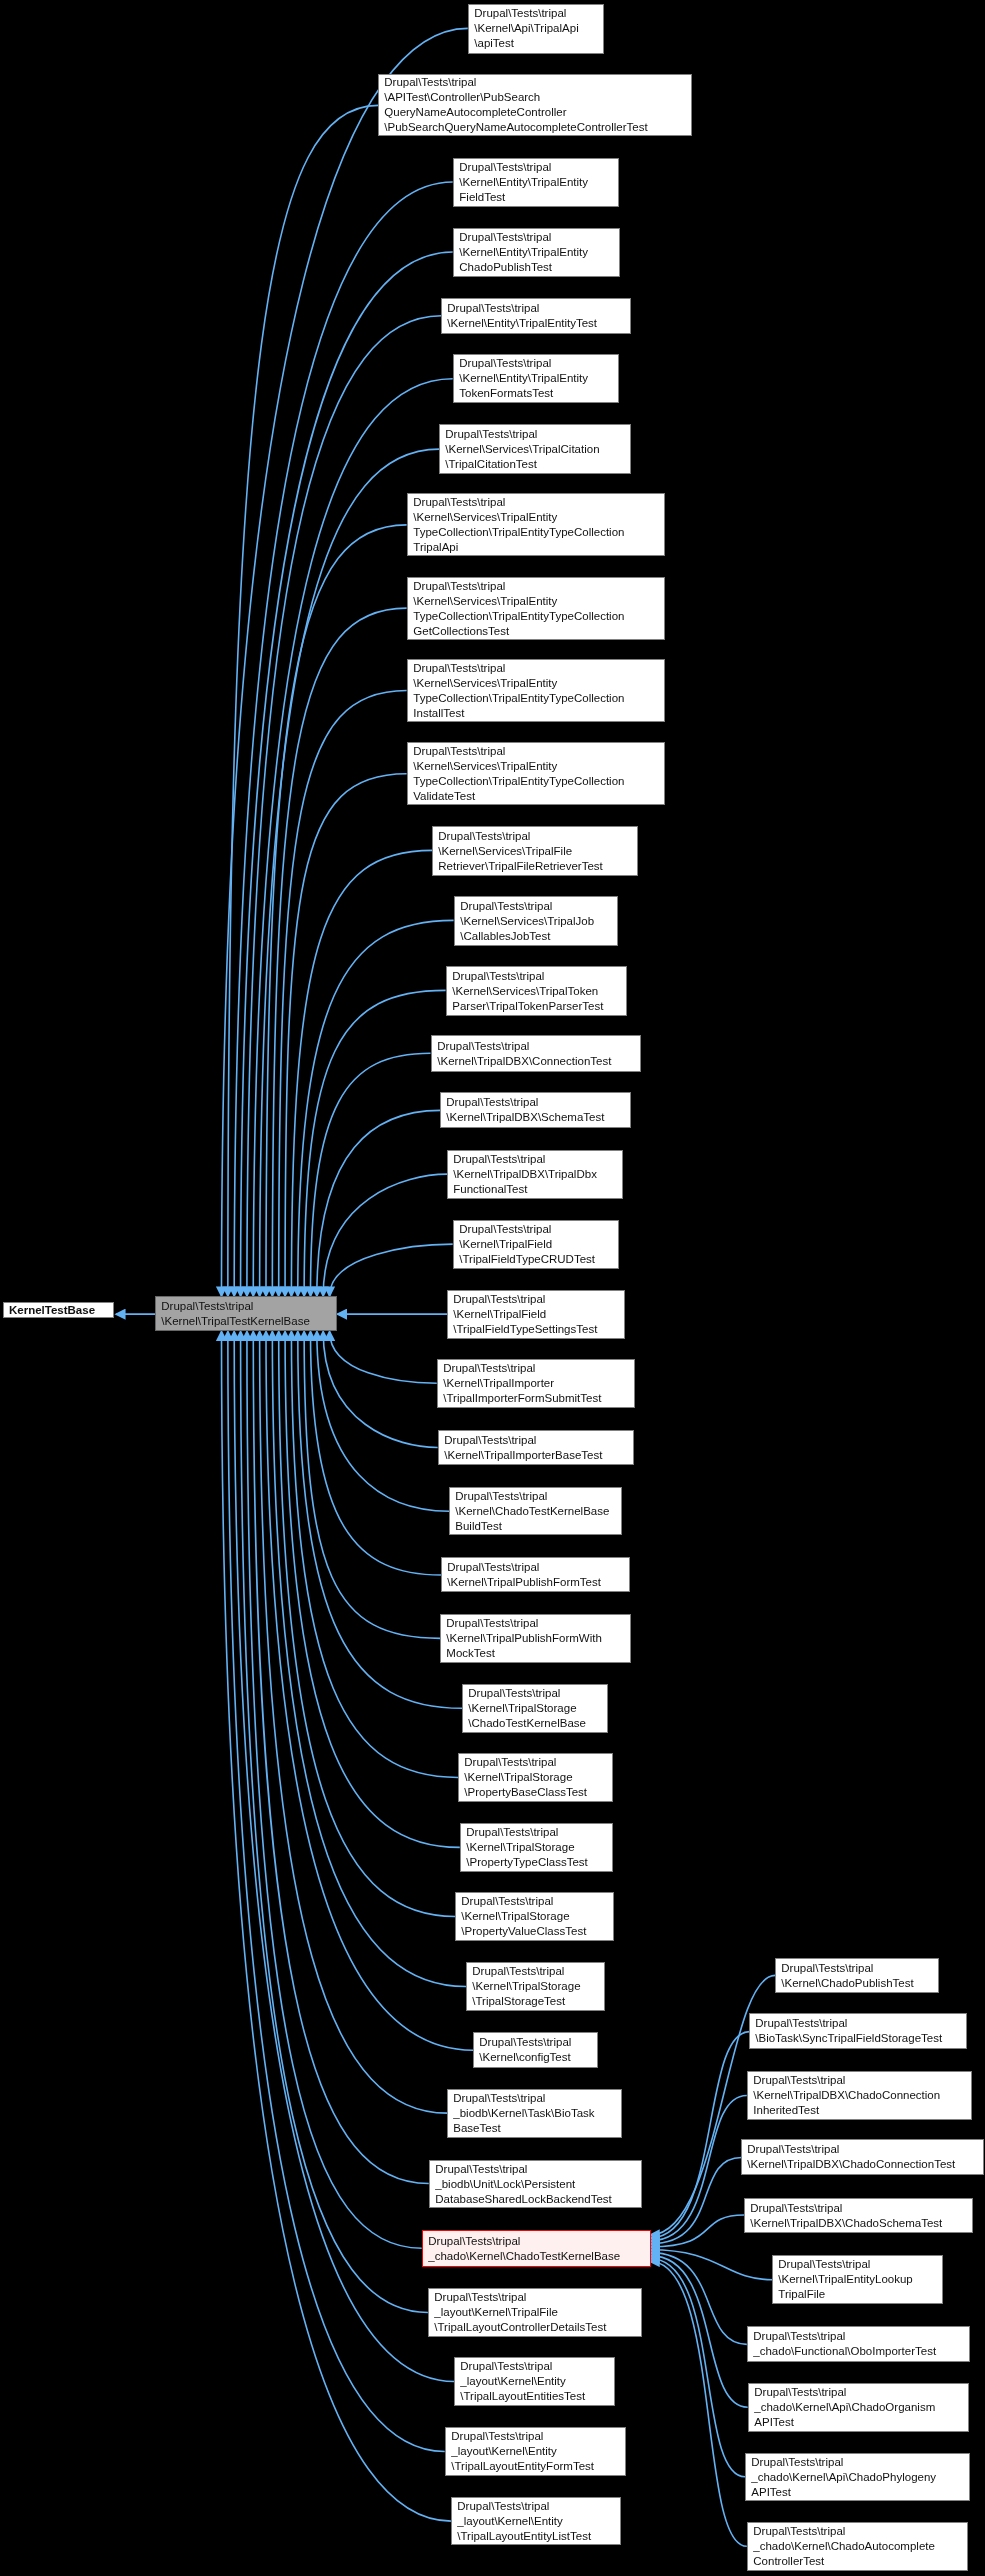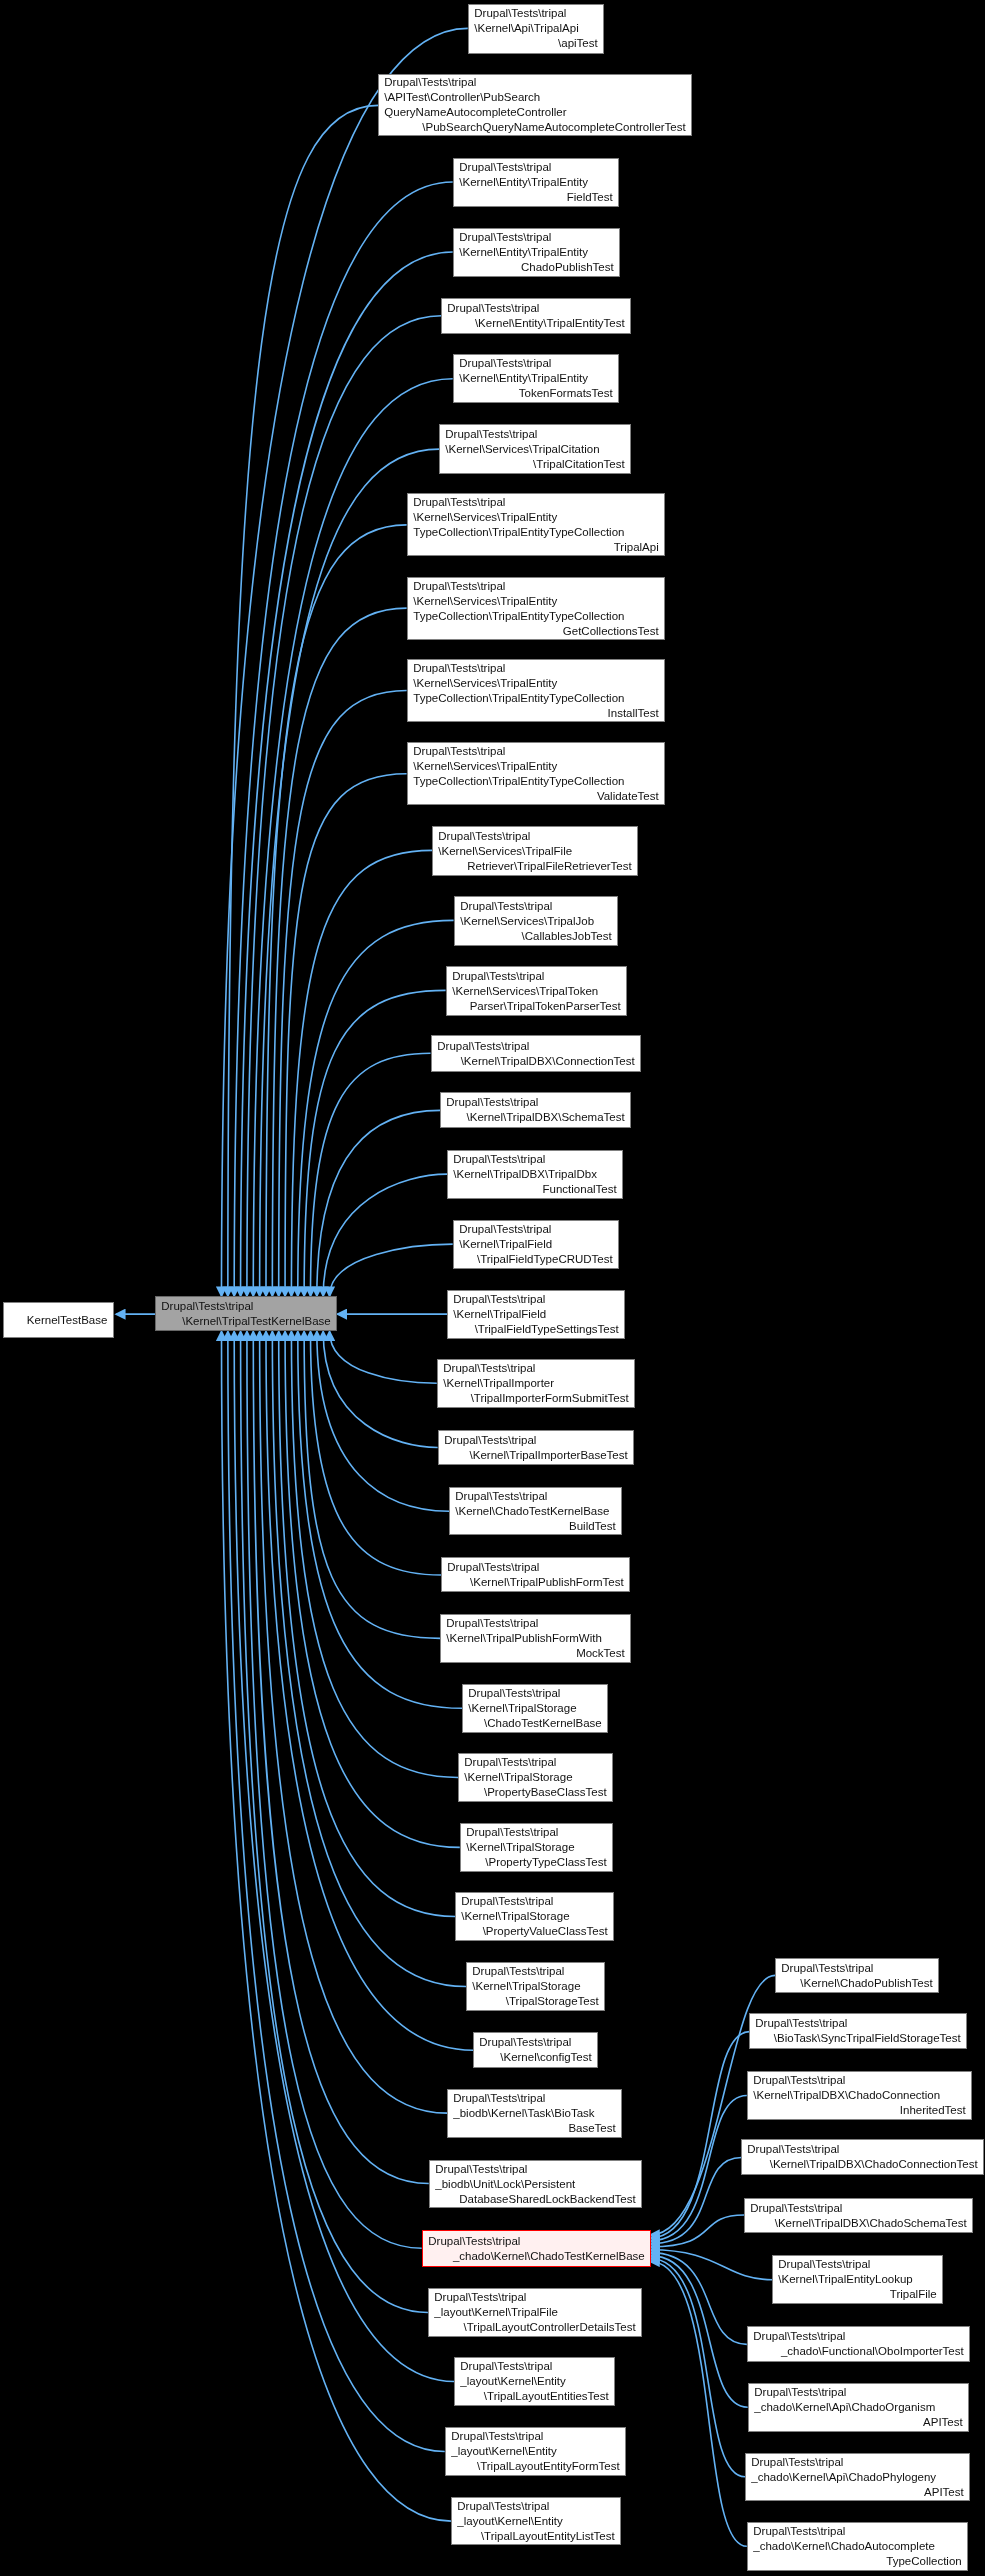--- a/index.html
+++ b/index.html
@@ -3,21 +3,21 @@
 <meta charset="utf-8">
 <style>
   html,body{margin:0;padding:0;background:#000;}
   #diagram{position:relative;width:986px;height:2576px;background:#000;overflow:hidden;
            font-family:"Liberation Sans", sans-serif;}
   #edge-layer{position:absolute;left:0;top:0;}
   .node{position:absolute;box-sizing:border-box;display:flex;flex-direction:column;
         justify-content:center;background:#fff;border:1.3px solid #818181;color:#111;
         font-size:11.5px;line-height:15px;}
   .node .line{padding:0 5.3px;white-space:nowrap;text-align:left;}
-  .node .line:last-child{text-align:right;}
+  .node .line:last-child{text-align:left;}
   .node.hub{background:#A3A3A3;border-color:#676767;}
   .node.current{background:#FFF0F0;border:1.8px solid #FF0000;}
   .node.base{background:#fff;border-color:#818181;}
   path.edge{fill:none;stroke-width:1.8px;}
 </style>
 </head>
 <body>
 
 <div id="diagram">
   <svg id="edge-layer" width="986" height="2576" viewBox="0 0 1113 2908">
@@ -69,21 +69,21 @@
       <path d="M 843,2365.5 C 788,2365.5 814,2529.6666666666665 734,2529.6666666666665" class="edge" stroke="#63B2F4" marker-end="url(#arrow)"></path>
       <path d="M 837,2435.5 C 782,2435.5 814,2533 734,2533" class="edge" stroke="#63B2F4" marker-end="url(#arrow)"></path>
       <path d="M 840,2500.5 C 785,2500.5 814,2536.3333333333335 734,2536.3333333333335" class="edge" stroke="#63B2F4" marker-end="url(#arrow)"></path>
       <path d="M 872,2573.5 C 817,2573.5 814,2539.6666666666665 734,2539.6666666666665" class="edge" stroke="#63B2F4" marker-end="url(#arrow)"></path>
       <path d="M 843,2646.5 C 788,2646.5 814,2543 734,2543" class="edge" stroke="#63B2F4" marker-end="url(#arrow)"></path>
       <path d="M 844,2717.5 C 789,2717.5 814,2546.3333333333335 734,2546.3333333333335" class="edge" stroke="#63B2F4" marker-end="url(#arrow)"></path>
       <path d="M 841,2796 C 786,2796 814,2549.6666666666665 734,2549.6666666666665" class="edge" stroke="#63B2F4" marker-end="url(#arrow)"></path>
       <path d="M 843,2874.5 C 788,2874.5 814,2553 734,2553" class="edge" stroke="#63B2F4" marker-end="url(#arrow)"></path>
     </svg>
   <div id="nodes">
-      <div class="node base" style="left: 2.7px; top: 1302px; width: 111px; height: 36px;">
+      <div class="node base" style="left: 2.7px; top: 1302px; width: 111px; height: 16px; font-weight: bold;">
         <div class="line">KernelTestBase</div>
       </div>
       <div class="node hub" style="left: 155px; top: 1296px; width: 182px; height: 35px;">
         <div class="line">Drupal\Tests\tripal</div>
         <div class="line">\Kernel\TripalTestKernelBase</div>
       </div>
       <div class="node leaf" style="left: 468px; top: 3.5px; width: 136px; height: 50px;">
         <div class="line">Drupal\Tests\tripal</div>
         <div class="line">\Kernel\Api\TripalApi</div>
         <div class="line">\apiTest</div>
@@ -302,17 +302,17 @@
         <div class="line">APITest</div>
       </div>
       <div class="node leaf" style="left: 745px; top: 2453px; width: 225px; height: 48px;">
         <div class="line">Drupal\Tests\tripal</div>
         <div class="line">_chado\Kernel\Api\ChadoPhylogeny</div>
         <div class="line">APITest</div>
       </div>
       <div class="node leaf" style="left: 747px; top: 2522px; width: 221px; height: 49px;">
         <div class="line">Drupal\Tests\tripal</div>
         <div class="line">_chado\Kernel\ChadoAutocomplete</div>
-        <div class="line">TypeCollection</div>
+        <div class="line">ControllerTest</div>
       </div>
     </div>
 </div>
 
 
 </body></html>

